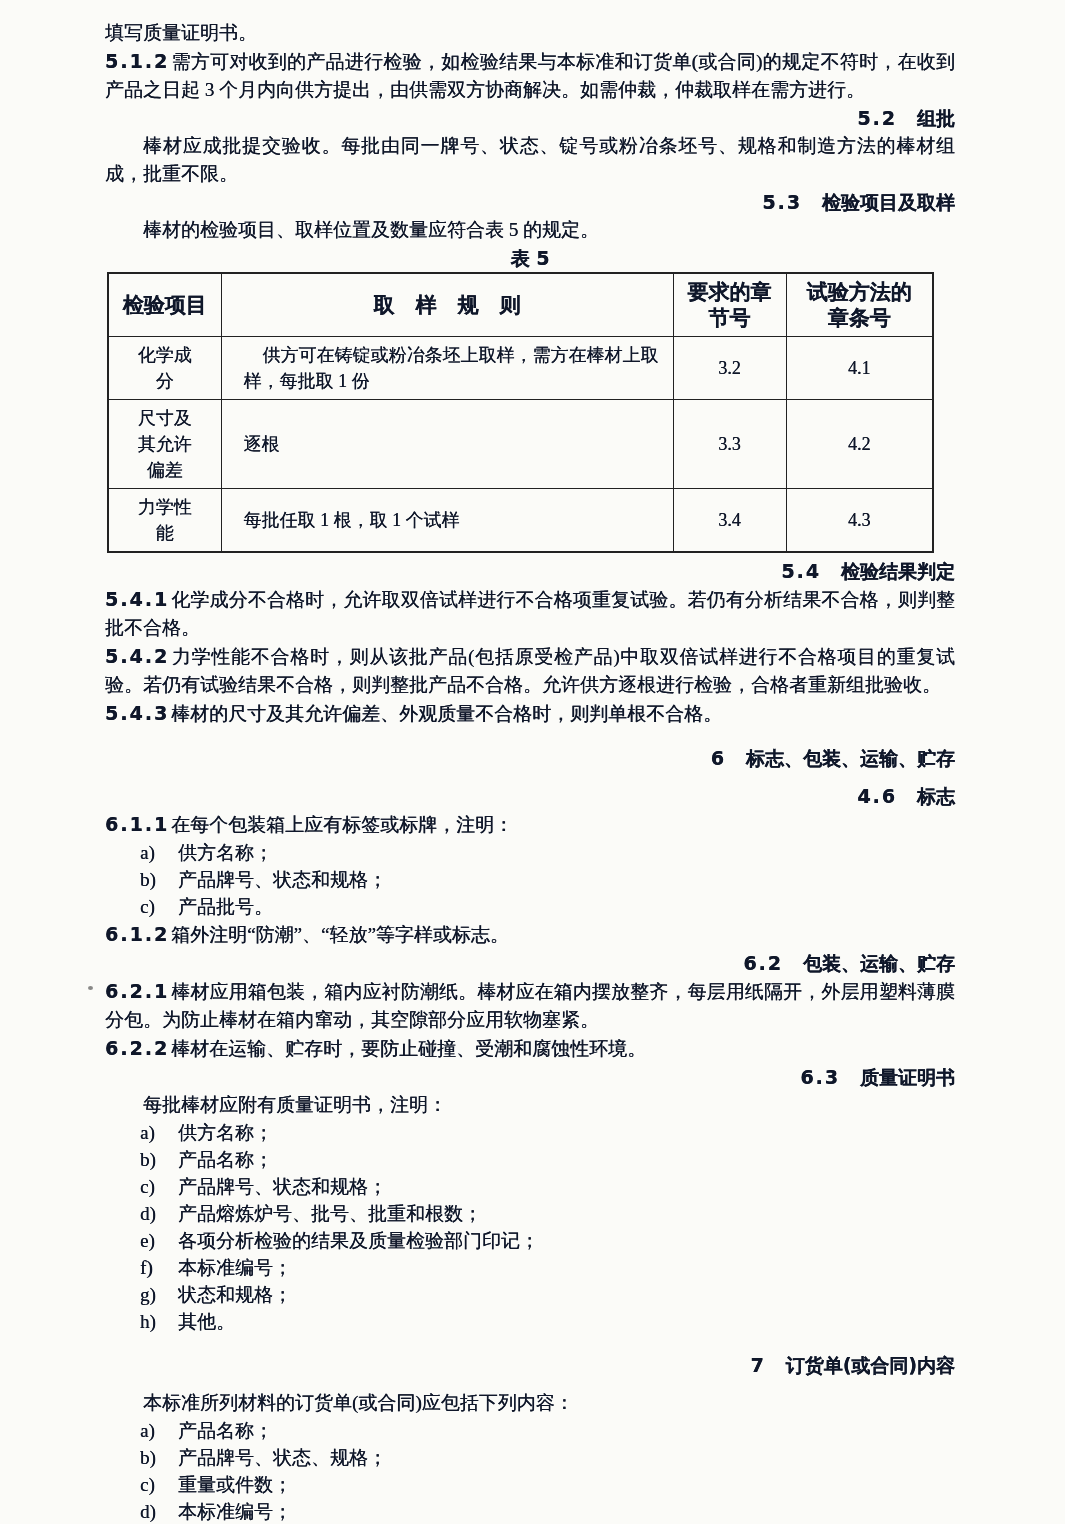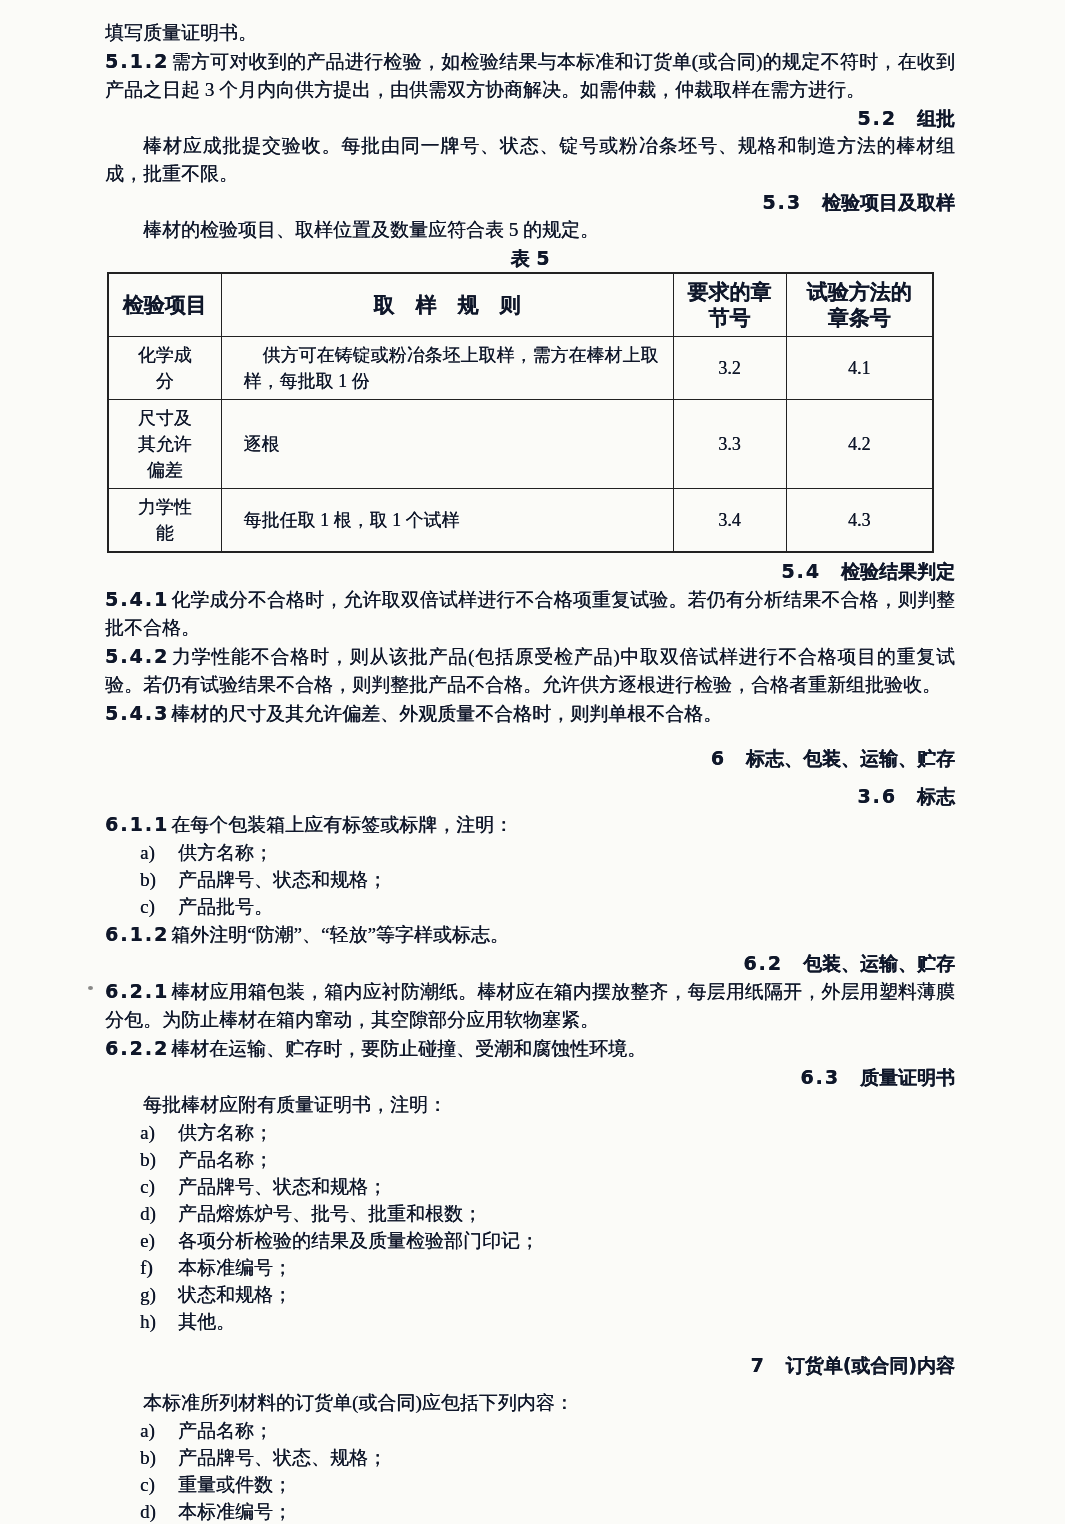--- a/index.html
+++ b/index.html
@@ -107,21 +107,21 @@
     <div class="b-heading"><span class="num">5.4</span><span>检验结果判定</span></div>
 
     <div class="b-clause"><span class="num">5.4.1</span><span>化学成分不合格时，允许取双倍试样进行不合格项重复试验。若仍有分析结果不合格，则判整批不合格。</span></div>
 
     <div class="b-clause"><span class="num">5.4.2</span><span>力学性能不合格时，则从该批产品(包括原受检产品)中取双倍试样进行不合格项目的重复试验。若仍有试验结果不合格，则判整批产品不合格。允许供方逐根进行检验，合格者重新组批验收。</span></div>
 
     <div class="b-clause"><span class="num">5.4.3</span><span>棒材的尺寸及其允许偏差、外观质量不合格时，则判单根不合格。</span></div>
 
     <div class="b-section"><span class="num">6</span><span>标志、包装、运输、贮存</span></div>
 
-    <div class="b-heading"><span class="num">3.6</span><span>标志</span></div>
+    <div class="b-heading"><span class="num">4.6</span><span>标志</span></div>
 
     <div class="b-clause"><span class="num">6.1.1</span><span>在每个包装箱上应有标签或标牌，注明：</span></div>
 
     <div class="b-item"><span class="marker">a)</span><span>供方名称；</span></div>
     <div class="b-item"><span class="marker">b)</span><span>产品牌号、状态和规格；</span></div>
     <div class="b-item"><span class="marker">c)</span><span>产品批号。</span></div>
 
     <div class="b-clause"><span class="num">6.1.2</span><span>箱外注明“防潮”、“轻放”等字样或标志。</span></div>
 
     <div class="b-heading"><span class="num">6.2</span><span>包装、运输、贮存</span></div>

